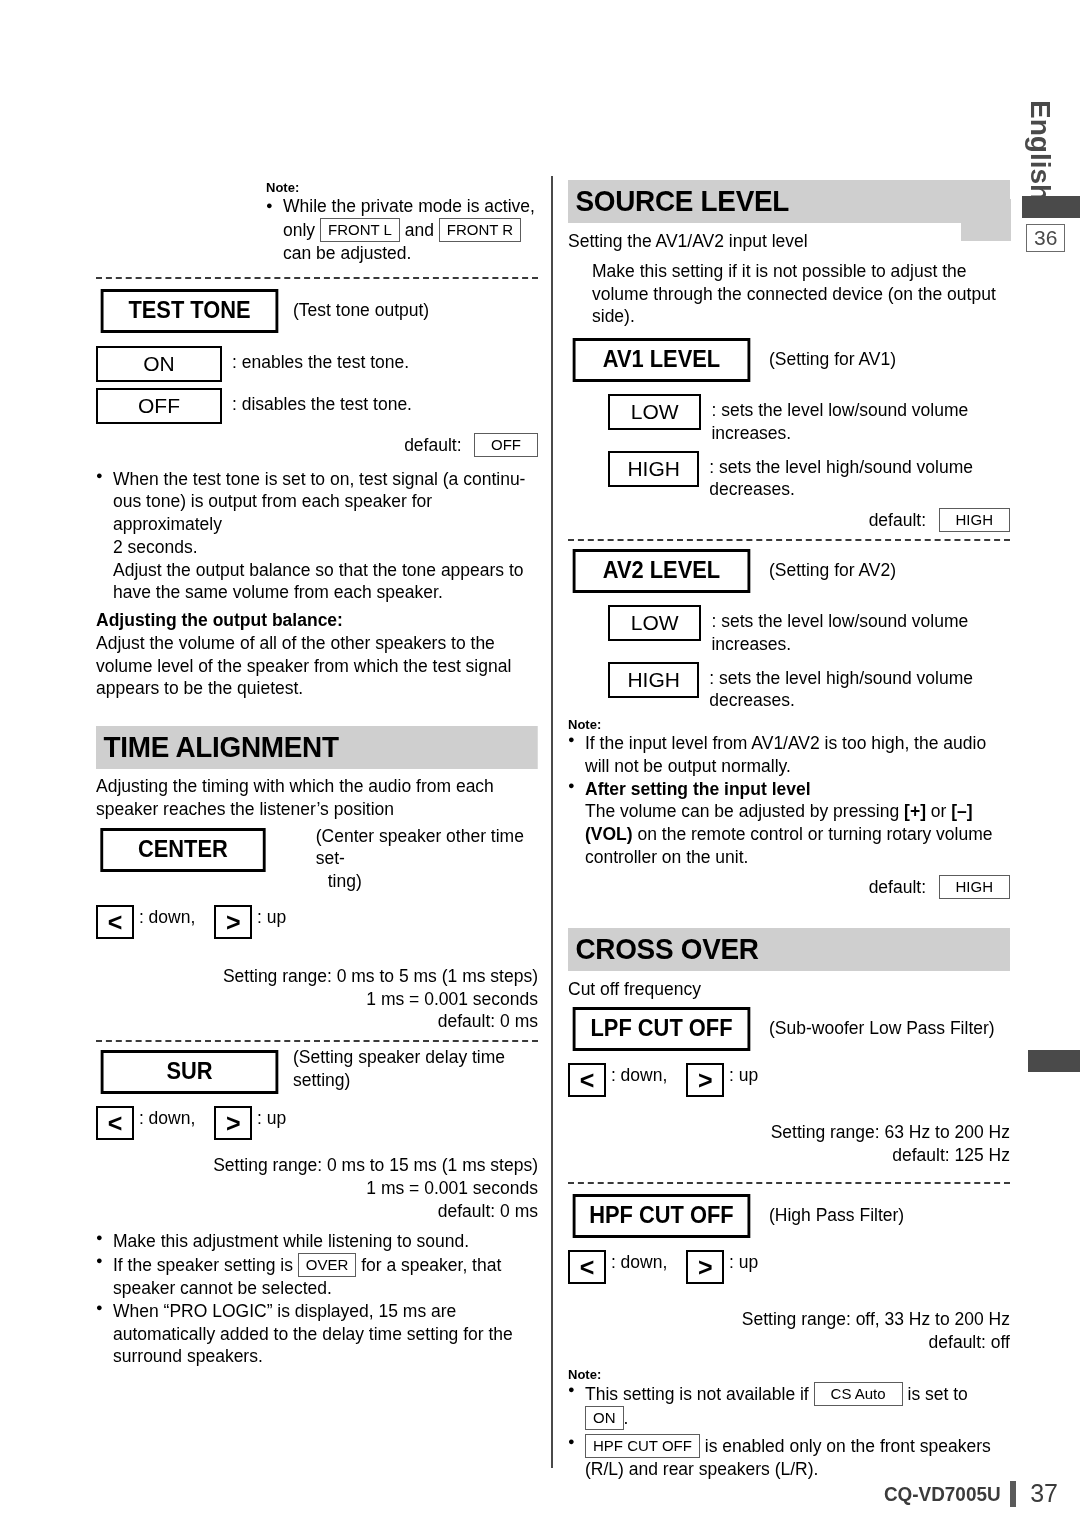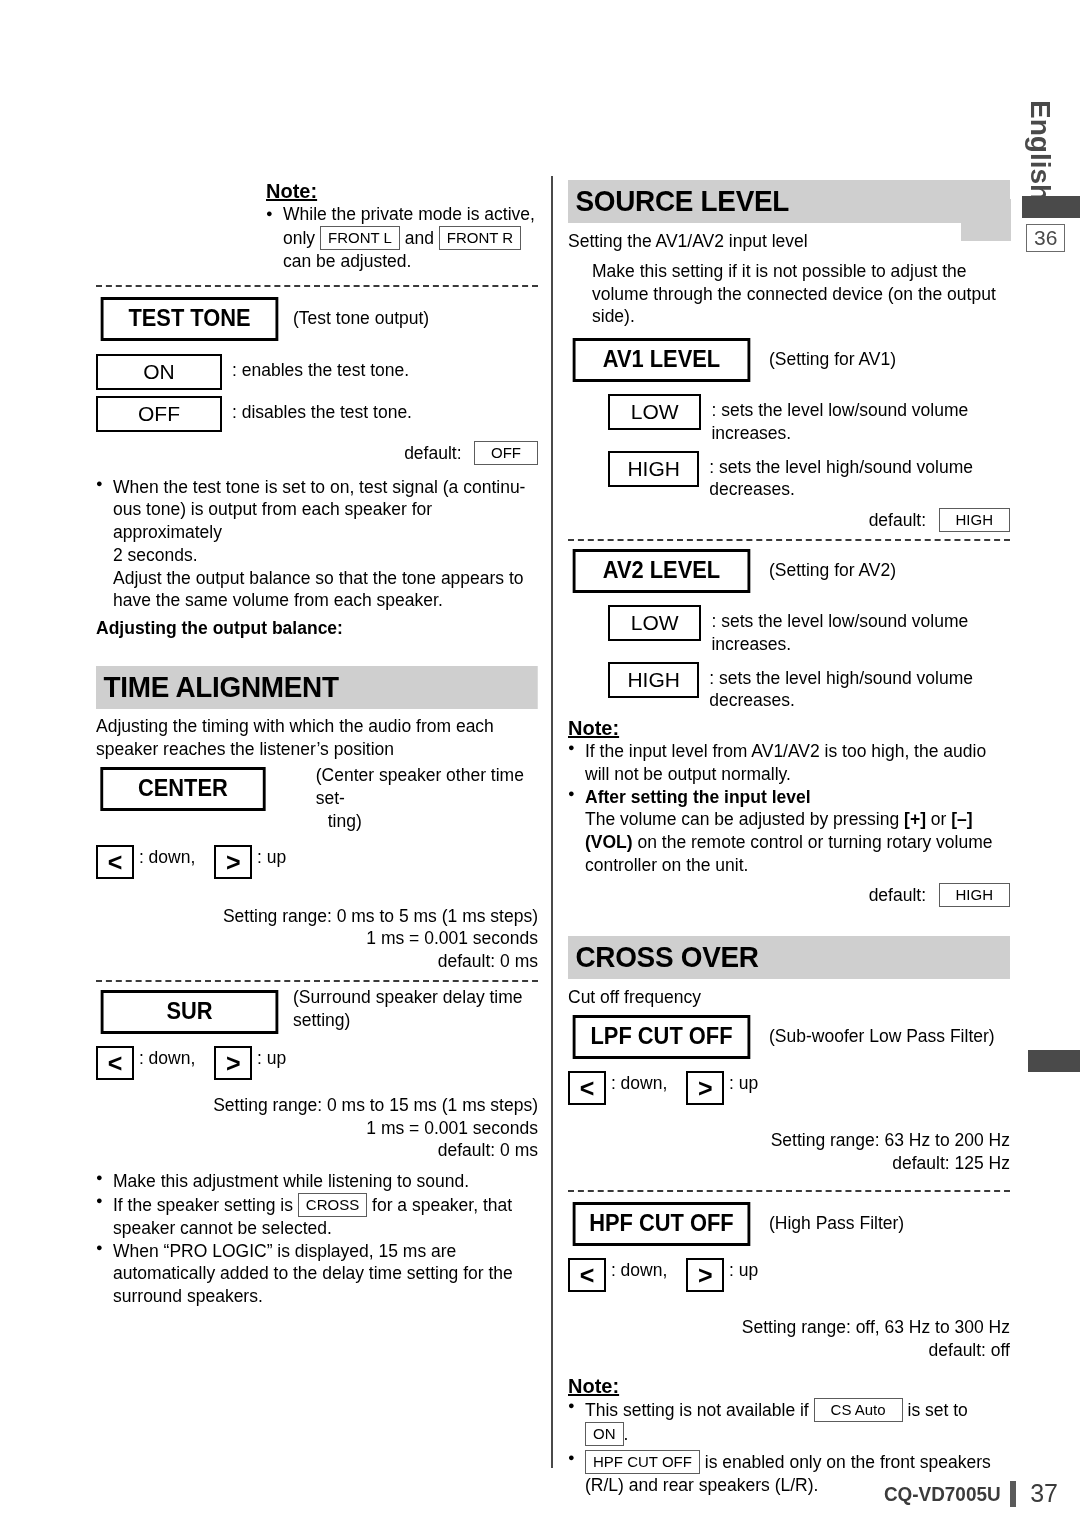--- a/index.html
+++ b/index.html
@@ -129,21 +129,21 @@
   .bullet-list li:before {
     content: "\25CF";
     position: absolute;
     left: 0; top: 0px;
     font-size: 11px;
   }
 
   .right-align { text-align: right; }
 
   
-  .note-label { font-weight: bold; font-size: 20px; text-decoration: underline; }
+  .note-label { font-weight: bold; font-size: 13px; }
 
   
   .english-tab {
     position: absolute;
     left: 1016px;
     top: 100px;
     width: 40px;
     text-align: center;
     font-size: 28px;
     font-weight: bold;
@@ -245,20 +245,21 @@
       <li>
         <span>When the test tone is set to on,  test signal (a continu-</span><br>
         <span>ous tone) is output from each speaker for approximately</span><br>
         <span>2 seconds.</span><br>
         <span>Adjust the output balance so that the tone appears to</span><br>
         <span>have the same volume from each speaker.</span>
       </li>
     </ul>
 
     <div class="txt bold" style="margin-top:5px;">Adjusting the output balance:</div>
+    <div class="txt">Adjust the volume of all of the other speakers to the volume level of the speaker from which the test signal appears to be the quietest.</div>
 
     <div style="margin-top:26px; overflow:hidden;">
       <div class="sec-head">TIME ALIGNMENT</div>
     </div>
     <div class="txt" style="margin-top:2px;">Adjusting the timing with which the audio from each speaker reaches the listener’s position</div>
 
     <div class="row" style="margin-top:7px;gap:36px;">
       <span class="keybox w-big">CENTER</span>
       <span class="after" style="margin-top:-3px;">
         <span class="txt">(Center speaker other time set-</span><br>
@@ -275,42 +276,42 @@
 
     <div class="txt right-align" style="margin-top:26px;">Setting range: 0 ms to 5 ms (1 ms steps)</div>
     <div class="txt right-align">1 ms = 0.001 seconds</div>
     <div class="txt right-align">default: 0 ms</div>
 
     <hr class="dotrule tight">
 
     <div class="row" style="margin-top:2px;">
       <span class="keybox w-big">SUR</span>
       <span class="after" style="margin-top:-4px;">
-        <span class="txt">(Surround speaker delay time</span><br>
+        <span class="txt">(Setting speaker delay time</span><br>
         <span class="txt">setting)</span>
       </span>
     </div>
 
     <div class="txt" style="margin-top:12px;">
       <span class="arrowbox">&lt;</span>
       <span>: down,</span>
       <span class="arrowbox" style="margin-left:14px;">&gt;</span>
       <span>: up</span>
     </div>
 
     <div class="txt right-align" style="margin-top:14px;">Setting range: 0 ms to 15 ms (1 ms steps)</div>
     <div class="txt right-align">1 ms = 0.001 seconds</div>
     <div class="txt right-align">default: 0 ms</div>
 
     <ul class="bullet-list txt" style="margin-top:8px;">
       <li>
         <span>Make this adjustment while listening to sound.</span>
       </li>
       <li>
-        <span>If the speaker setting is </span><span class="refbox">CROSS</span><span> for a speaker, that speaker cannot be selected.</span>
+        <span>If the speaker setting is </span><span class="refbox">OVER</span><span> for a speaker, that speaker cannot be selected.</span>
       </li>
       <li>
         <span>When “PRO LOGIC” is displayed, 15 ms are automatically added to the delay time setting for the surround speakers.</span>
       </li>
     </ul>
 
   </div>
 
   <div class="col-right">
 
@@ -390,21 +391,21 @@
     <div class="row" style="margin-top:2px;">
       <span class="keybox w-big">HPF CUT OFF</span>
       <span class="txt after" style="margin-top:10px; margin-left:14px;">(High Pass Filter)</span>
     </div>
     <div class="txt" style="margin-top:12px;">
       <span class="arrowbox">&lt;</span>
       <span>: down,</span>
       <span class="arrowbox" style="margin-left:14px;">&gt;</span>
       <span>: up</span>
     </div>
-    <div class="txt right-align" style="margin-top:24px;">Setting range: off, 63 Hz to 300 Hz</div>
+    <div class="txt right-align" style="margin-top:24px;">Setting range: off, 33 Hz to 200 Hz</div>
     <div class="txt right-align">default: off</div>
 
     <div class="note-label" style="margin-top:14px;">Note:</div>
     <ul class="bullet-list txt">
       <li style="margin-bottom:4px;">
         <span>This setting is not available if </span><span class="refbox pad-wide">CS Auto</span><span> is set to </span><span class="refbox">ON</span><span>.</span>
       </li>
       <li>
         <span class="refbox">HPF CUT OFF</span><span> is enabled only on the front speakers</span><br>
         <span>(R/L) and rear speakers (L/R).</span>

